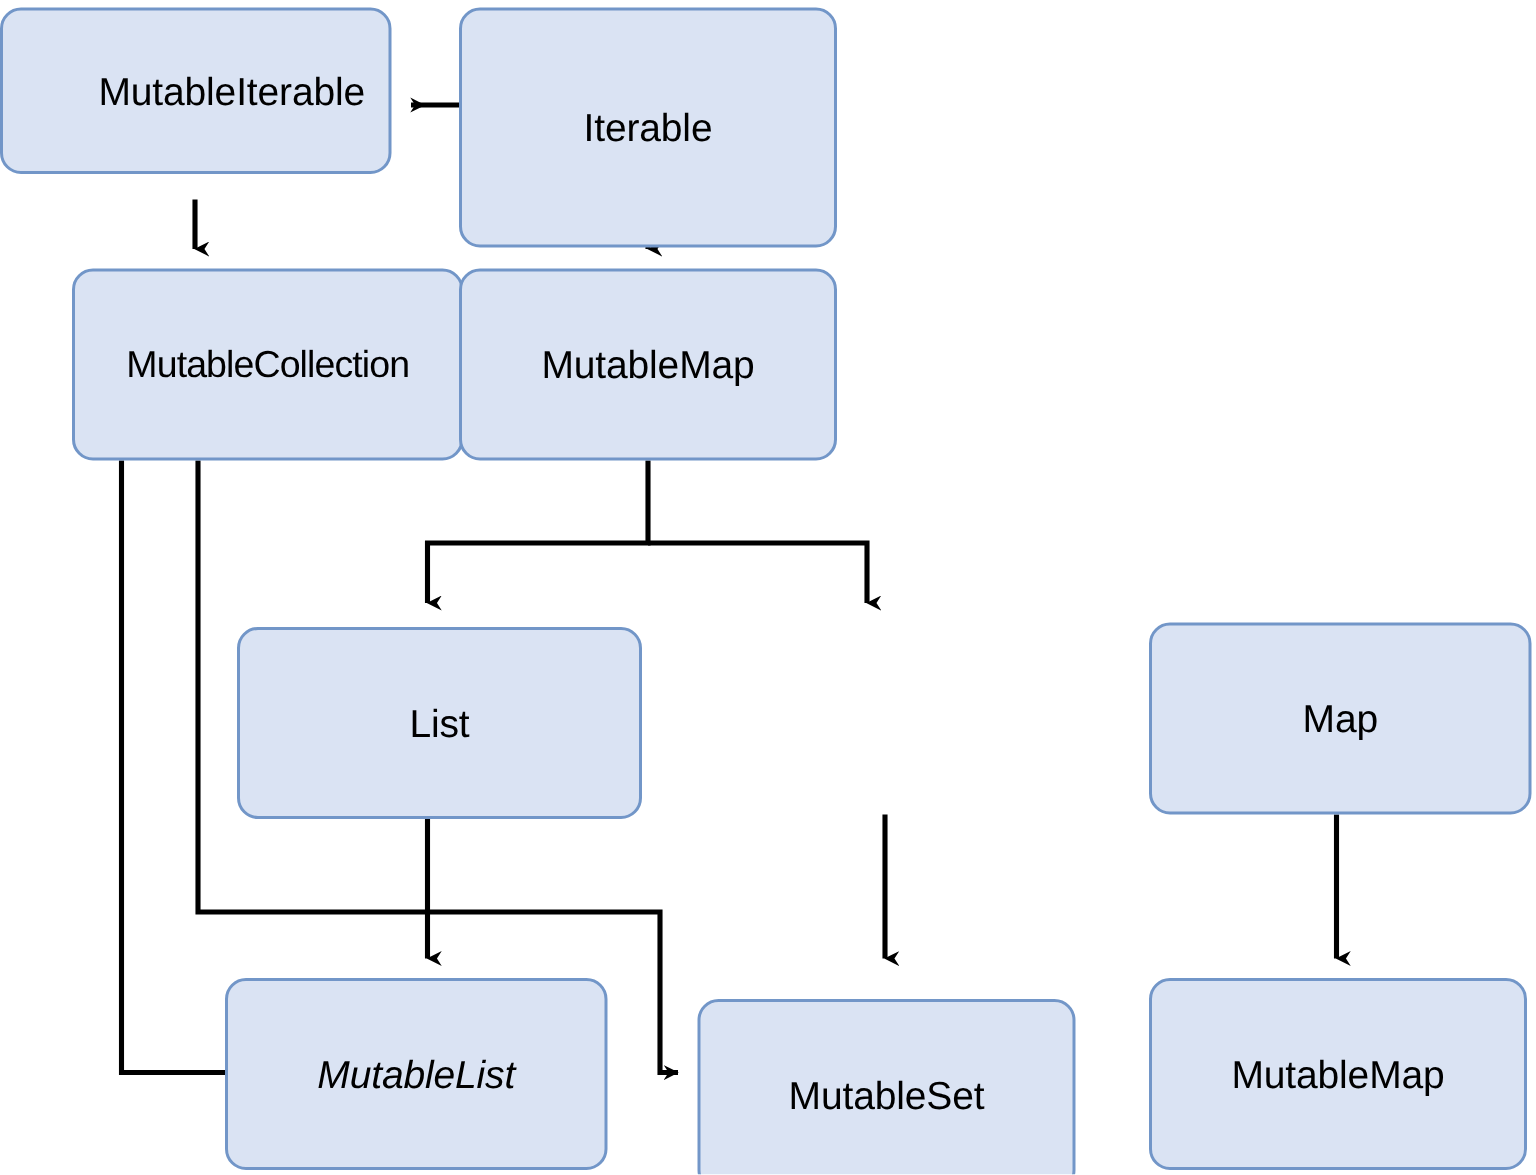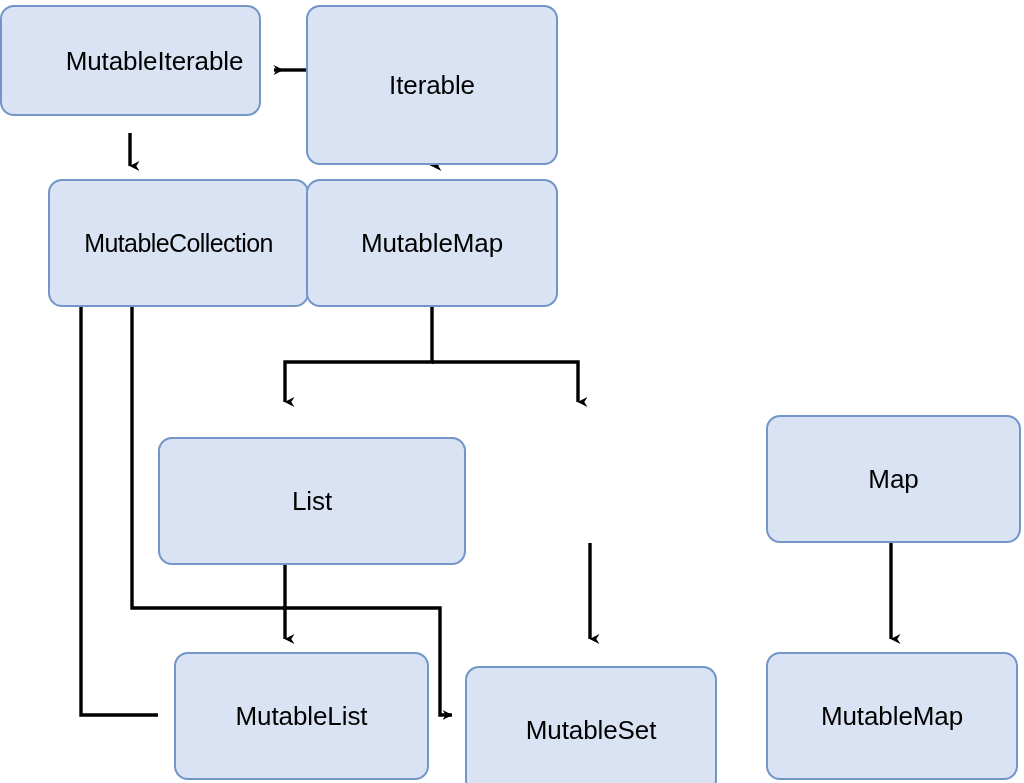--- a/index.html
+++ b/index.html
@@ -43,24 +43,24 @@
     line-height: 1;
     color: #000000;
     white-space: nowrap;
     letter-spacing: -0.1px;
   }
   
   #node-mutableiterable   { left: 0px;   top: 5px;   width: 261px; height: 111px; padding-left: 48px; }
   #node-iterable          { left: 306px; top: 5px;   width: 252px; height: 160px; }
   #node-mutablecollection { left: 0px;   top: 179px; width: 261px; height: 128px; margin-left: 48px; }
   #node-collection        { left: 306px; top: 179px; width: 252px; height: 128px; }
-  #node-list              { left: 158px; top: 437px; width: 308px; height: 128px; }
+  #node-list              { left: 158px; top: 418px; width: 270px; height: 128px; }
   #node-set               { left: 465px; top: 415px; width: 252px; height: 128px; }
   #node-map               { left: 766px; top: 415px; width: 255px; height: 128px; }
-  #node-mutablelist       { left: 174px; top: 652px; width: 255px; height: 128px; }
+  #node-mutablelist       { left: 150px; top: 652px; width: 255px; height: 128px; font-style: italic; }
   #node-mutableset        { left: 465px; top: 652px; width: 252px; height: 128px; margin-top: 14px; }
   #node-mutablemap        { left: 766px; top: 652px; width: 252px; height: 128px; text-align: center; }
 
   #node-mutablecollection .node-label { font-size: 25px; letter-spacing: -0.6px; }
 </style>
 </head>
 <body>
 
 <div id="canvas">
 

